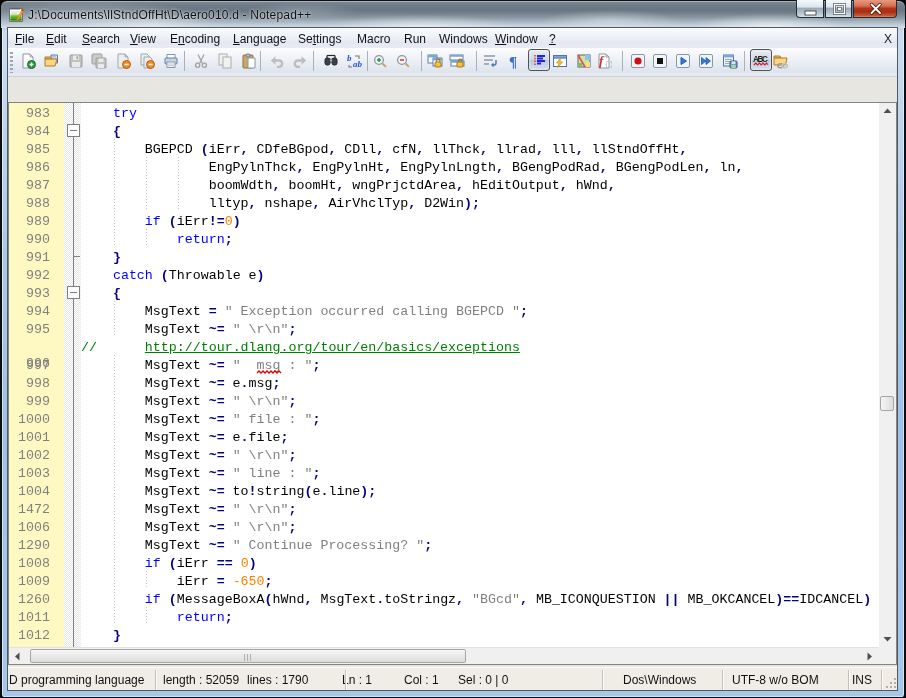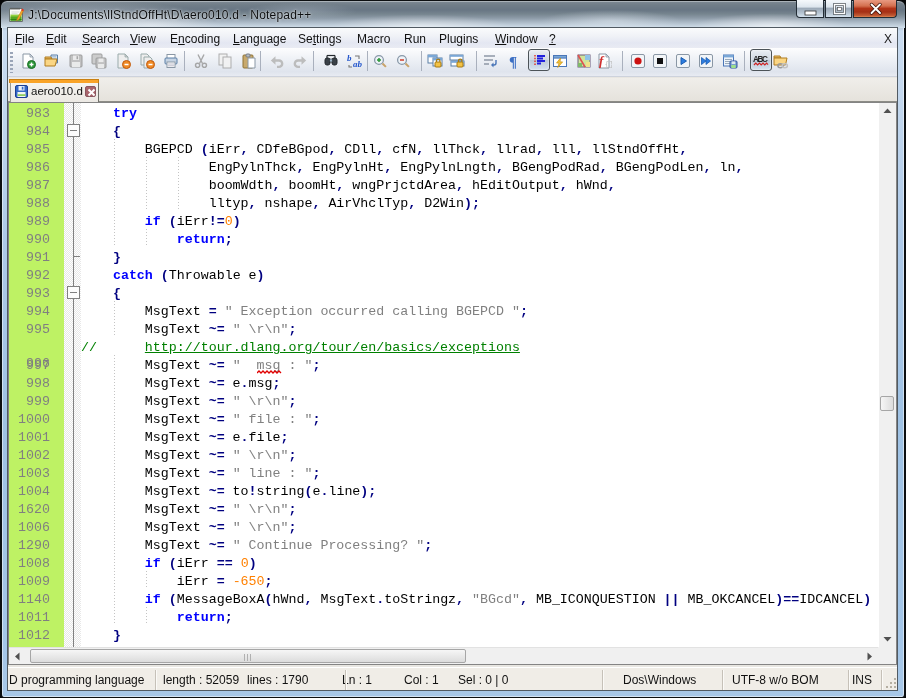--- a/index.html
+++ b/index.html
@@ -50,34 +50,34 @@
   background:linear-gradient(180deg,#f0eeea 0,#e5e2dc 100%); border-bottom:1px solid #8c8c86; }
 #tab { position:absolute; left:2px; top:1px; width:89px; height:23px; background:linear-gradient(180deg,#f7f5f2 0,#ece9e4 100%);
   border-left:1px solid #9a9a94; border-right:1px solid #70706a; border-bottom:none; }
 #taborange { position:absolute; left:1px; top:1px; width:90px; height:4px; background:#f9a328; border:1px solid #c97f10; border-bottom:none; }
 #tabtxt { position:absolute; left:20px; top:6px; font-size:11.5px; color:#111; }
 #tabx { position:absolute; left:74px; top:7px; width:11px; height:11px; background:#a8646c; border:1px solid #8a565e; border-radius:2px; }
 #tabx svg { display:block; }
 #tabsave { position:absolute; left:4px; top:6px; }
 
 #editor { position:absolute; left:0; top:74px; width:889px; height:563px; border:1px solid #848484; background:#fff; }
-#gutter { position:absolute; left:0; top:0; width:55px; height:544px; background:#bef264; }
+#gutter { position:absolute; left:0; top:0; width:55px; height:544px; background:#fef9c3; }
 .gn { position:absolute; left:0; width:41px; text-align:right; font-family:"Liberation Mono",monospace;
    font-size:13.3px; line-height:18px; color:#808080; }
 #foldmargin { position:absolute; left:55px; top:0; width:17px; height:544px;
    background:repeating-conic-gradient(#ffffff 0% 25%, #e7e7e7 0% 50%) 0 0 / 2px 2px; }
 #foldline { position:absolute; left:64px; top:0; width:1px; height:544px; background:#808080; }
 .fbox { position:absolute; left:58px; width:13px; height:13px; background:#fcfcfc; border:1px solid #808080; }
 .fbox::after { content:""; position:absolute; left:2px; right:2px; top:5px; height:1px; background:#808080; }
 .ftick { position:absolute; left:65px; width:6px; height:1px; background:#808080; }
 #textarea { position:absolute; left:72px; top:0; width:797px; height:544px; background:#fff; overflow:hidden; }
 #code { position:absolute; left:0px; top:0; }
 .cl { position:absolute; left:0; white-space:pre; font-family:"Liberation Mono",monospace;
    font-size:13.3px; line-height:18px; color:#000; }
-.cl i.k { color:#0000ff; font-weight:bold; }
+.cl i.k { color:#0000ff; font-weight:normal; }
 .cl i.o { color:#000080; font-weight:bold; }
 .cl i.s { color:#808080; }
 .cl i.n { color:#ff8000; }
 .cl i.c { color:#008000; }
 .cl i.u { color:#008000; text-decoration:underline; }
 .ig { position:absolute; width:1px; background:repeating-linear-gradient(180deg,#c4c4c4 0 1px,transparent 1px 3px); }
 #squig { position:absolute; left:176px; top:267px; width:26px; height:4px; }
 
 #vscroll { position:absolute; left:870px; top:0; width:17px; height:544px; background:#f0f0f0; }
 #vthumb { position:absolute; left:1px; top:293px; width:14px; height:15px; background:linear-gradient(90deg,#f6f6f6,#dcdcdc); border:1px solid #a6a6a6; border-radius:2px; }
@@ -128,21 +128,21 @@
   <div id="menubar">
 <span class="mit" style="left:7px"><u>F</u>ile</span>
 <span class="mit" style="left:38px"><u>E</u>dit</span>
 <span class="mit" style="left:74px"><u>S</u>earch</span>
 <span class="mit" style="left:122px"><u>V</u>iew</span>
 <span class="mit" style="left:162px">E<u>n</u>coding</span>
 <span class="mit" style="left:225px"><u>L</u>anguage</span>
 <span class="mit" style="left:290px">Se<u>t</u>tings</span>
 <span class="mit" style="left:349px">Macro</span>
 <span class="mit" style="left:396px">Run</span>
-<span class="mit" style="left:431px">Plugins</span>
+<span class="mit" style="left:431px">Windows</span>
 <span class="mit" style="left:487px"><u>W</u>indow</span>
 <span class="mit" style="left:541px"><u>?</u></span>
     <span id="menux">X</span>
   </div>
   <div id="toolbar">
     <div id="tbgrip"></div>
 <div class="tbi" style="left:12px">
         <svg width="16" height="16" viewBox="0 0 16 16">
           <path d="M3 1h7l3 3v11H3z" fill="#fff" stroke="#8a97a5"></path>
           <path d="M10 1l3 3h-3z" fill="#dfe5ea" stroke="#8a97a5" stroke-width=".8"></path>
@@ -375,38 +375,20 @@
         </svg>
       </div>
 <div class="tbsep" style="left:176px"></div>
 <div class="tbsep" style="left:252px"></div>
 <div class="tbsep" style="left:305px"></div>
 <div class="tbsep" style="left:359px"></div>
 <div class="tbsep" style="left:413px"></div>
 <div class="tbsep" style="left:468px"></div>
 <div class="tbsep" style="left:614px"></div>
 <div class="tbsep" style="left:736px"></div>
-  </div>
-  <div id="tabbar">
-    <div id="tab">
-      <svg id="tabsave" width="13" height="13" viewBox="0 0 13 13">
-          <rect x="0.5" y="0.5" width="12" height="12" rx="1.5" fill="#3668c8" stroke="#1c3f94"></rect>
-          <rect x="3.5" y="1" width="6" height="4.5" fill="#e8f0fa"></rect>
-          <rect x="6.8" y="1.8" width="1.6" height="2.8" fill="#3668c8"></rect>
-          <rect x="2.5" y="7" width="8" height="5" fill="#f2f6f2"></rect>
-          <rect x="2.5" y="9.2" width="8" height="1.8" fill="#8ecc62"></rect>
-        </svg>
-      <span id="tabtxt">aero010.d</span>
-      <div id="tabx">
-          <svg width="9" height="9" viewBox="0 0 9 9" style="margin:1px">
-            <path d="M1.5 1.5l6 6M7.5 1.5l-6 6" stroke="#fff" stroke-width="2"></path>
-          </svg>
-        </div>
-    </div>
-    <div id="taborange"></div>
   </div>
   <div id="editor">
     <div id="gutter">
 <div class="gn" style="top:2px">983</div>
 <div class="gn" style="top:20px">984</div>
 <div class="gn" style="top:38px">985</div>
 <div class="gn" style="top:56px">986</div>
 <div class="gn" style="top:74px">987</div>
 <div class="gn" style="top:92px">988</div>
 <div class="gn" style="top:110px">989</div>
@@ -418,26 +400,26 @@
 <div class="gn" style="top:218px">995</div>
 <div class="gn" style="top:252px">996</div>
 <div class="gn" style="top:254px">997</div>
 <div class="gn" style="top:272px">998</div>
 <div class="gn" style="top:290px">999</div>
 <div class="gn" style="top:308px">1000</div>
 <div class="gn" style="top:326px">1001</div>
 <div class="gn" style="top:344px">1002</div>
 <div class="gn" style="top:362px">1003</div>
 <div class="gn" style="top:380px">1004</div>
-<div class="gn" style="top:398px">1620</div>
+<div class="gn" style="top:398px">1472</div>
 <div class="gn" style="top:416px">1006</div>
 <div class="gn" style="top:434px">1290</div>
 <div class="gn" style="top:452px">1008</div>
 <div class="gn" style="top:470px">1009</div>
-<div class="gn" style="top:488px">1140</div>
+<div class="gn" style="top:488px">1260</div>
 <div class="gn" style="top:506px">1011</div>
 <div class="gn" style="top:524px">1012</div>
     </div>
     <div id="foldmargin"></div>
     <div id="foldline"></div>
     <div class="fbox" style="top:21px"></div>
     <div class="fbox" style="top:183px"></div>
     <div class="ftick" style="top:153px"></div>
     <div id="textarea">
       <div id="code">

